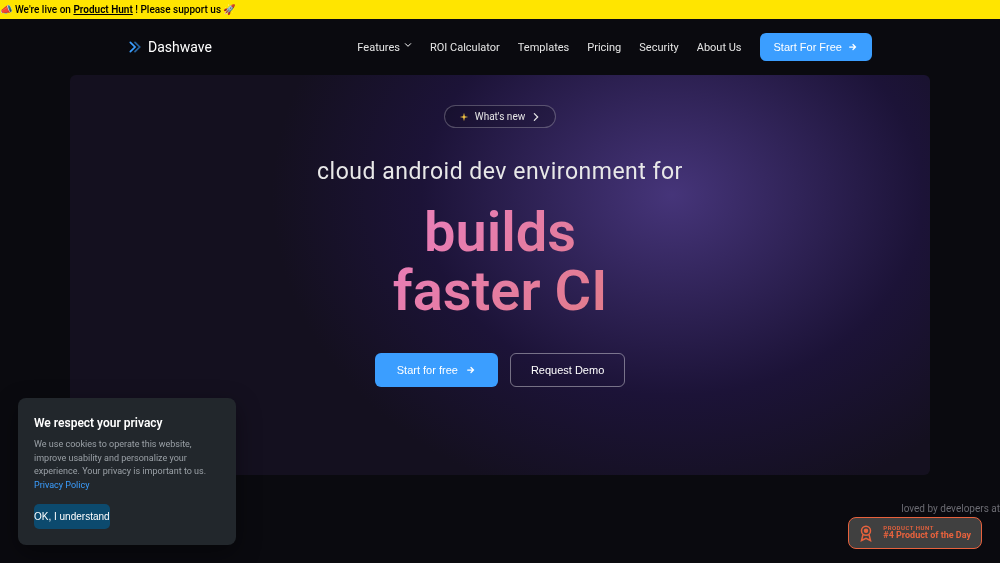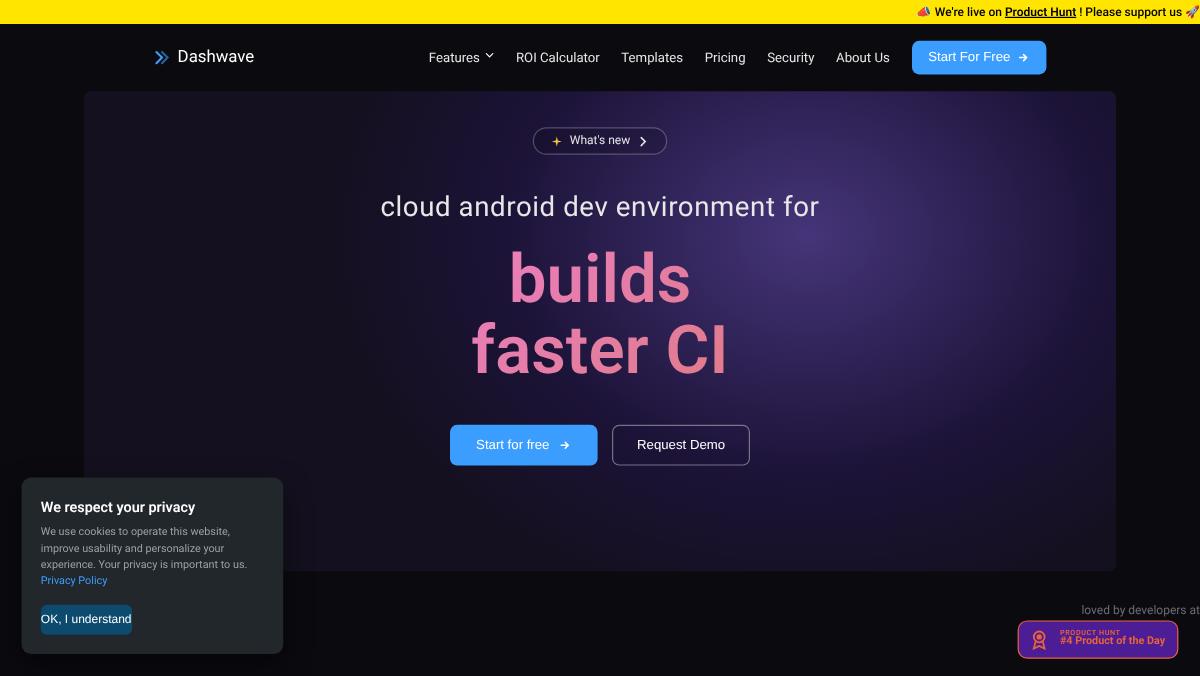--- a/index.html
+++ b/index.html
@@ -1,18 +1,18 @@
 <!DOCTYPE html>
 <html><head>
 <meta charset="utf-8">
 <style>
 * { margin: 0; padding: 0; box-sizing: border-box; }
 body { font-family: -apple-system, BlinkMacSystemFont, 'Segoe UI', Roboto, sans-serif; background: #0a0a0f; color: #fff; width: 1000px; height: 563px; overflow: hidden; position: relative; }
 
-.top-banner { background: #ffe500; color: #000; text-align: right; padding: 4px 0; font-size: 10px; font-weight: 500; }
+.top-banner { background: #ffe500; color: #000; text-align: left; padding: 4px 0; font-size: 10px; font-weight: 500; }
 .top-banner a { color: #000; text-decoration: underline; font-weight: 600; }
 
 .navbar { display: flex; align-items: center; justify-content: space-between; padding: 14px 128px; background: #0a0a0f; }
 .logo { display: flex; align-items: center; gap: 6px; font-weight: 400; font-size: 14px; }
 .logo-icon { width: 14px; height: 14px; }
 .nav-links { display: flex; align-items: center; gap: 18px; font-size: 11px; }
 .nav-item { color: #e5e5e5; cursor: pointer; display: flex; gap: 4px; }
 .chevron-down { width: 8px; height: 8px; }
 
 .btn-primary { background: #3b9eff; color: #fff; padding: 8px 14px; border-radius: 6px; border: none; font-size: 11px; font-weight: 500; display: inline-flex; align-items: center; gap: 6px; cursor: pointer; }
@@ -29,21 +29,21 @@
 .btn-hero-primary { background: #3b9eff; color: #fff; padding: 10px 22px; border-radius: 6px; border: none; font-size: 11px; font-weight: 500; display: inline-flex; align-items: center; gap: 8px; cursor: pointer; }
 
 .loved-by { text-align: right; font-size: 10px; color: #6b6b72; margin-top: 28px; }
 
 .cookie-dialog { position: absolute; bottom: 18px; left: 18px; width: 218px; background: #22272c; border-radius: 8px; padding: 18px 16px 16px; box-shadow: 0 8px 24px rgba(0,0,0,0.4); }
 .cookie-title { font-size: 12px; font-weight: 600; color: #fff; margin-bottom: 8px; }
 .cookie-text { font-size: 9px; color: #9aa0a6; line-height: 1.5; }
 .cookie-text a { color: #3b9eff; text-decoration: none; }
 .cookie-btn { background: #0c4a6e; color: #fff; border: none; padding: 7px 0; border-radius: 5px; font-size: 10px; font-weight: 500; margin-top: 12px; cursor: pointer; }
 
-.ph-badge { position: absolute; bottom: 14px; right: 18px; background: #4c1d95; border: 1px solid #e8623d; border-radius: 8px; padding: 6px 10px 6px 8px; display: flex; align-items: center; gap: 8px; }
+.ph-badge { position: absolute; bottom: 14px; right: 18px; background: #404040; border: 1px solid #e8623d; border-radius: 8px; padding: 6px 10px 6px 8px; display: flex; align-items: center; gap: 8px; }
 .ph-icon { width: 18px; height: 18px; }
 .ph-text { display: flex; flex-direction: column; line-height: 1.1; }
 .ph-label { font-size: 6px; color: #e8623d; font-weight: 600; letter-spacing: 0.5px; }
 .ph-rank { font-size: 9px; color: #e8623d; font-weight: 700; }
 
 .arrow-right { width: 10px; height: 10px; }
 .sparkle { width: 10px; height: 10px; }
 </style>
 </head>
 <body>

